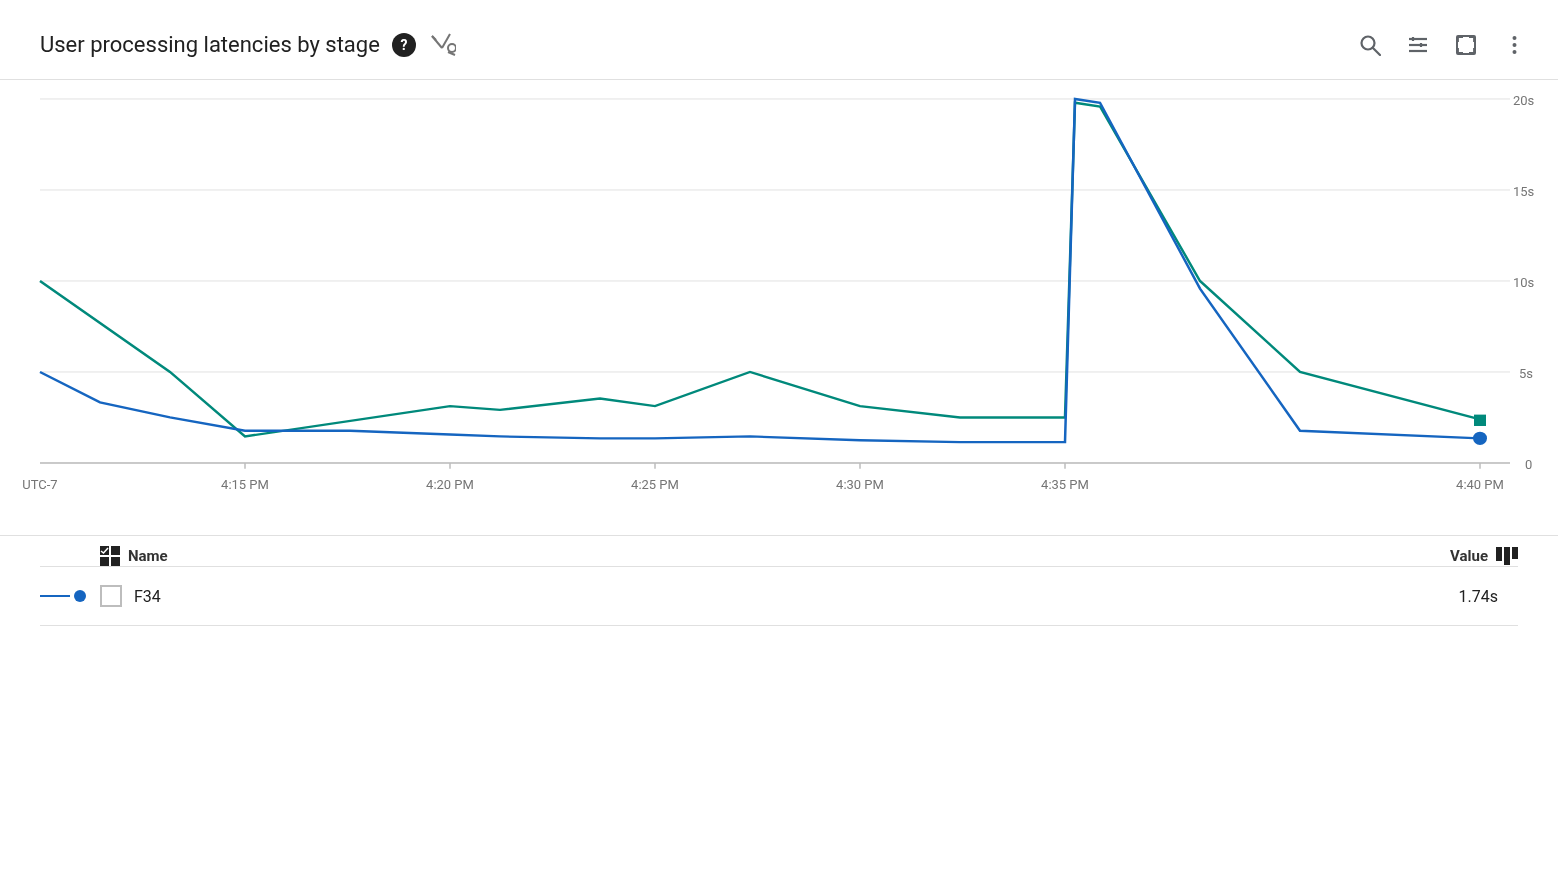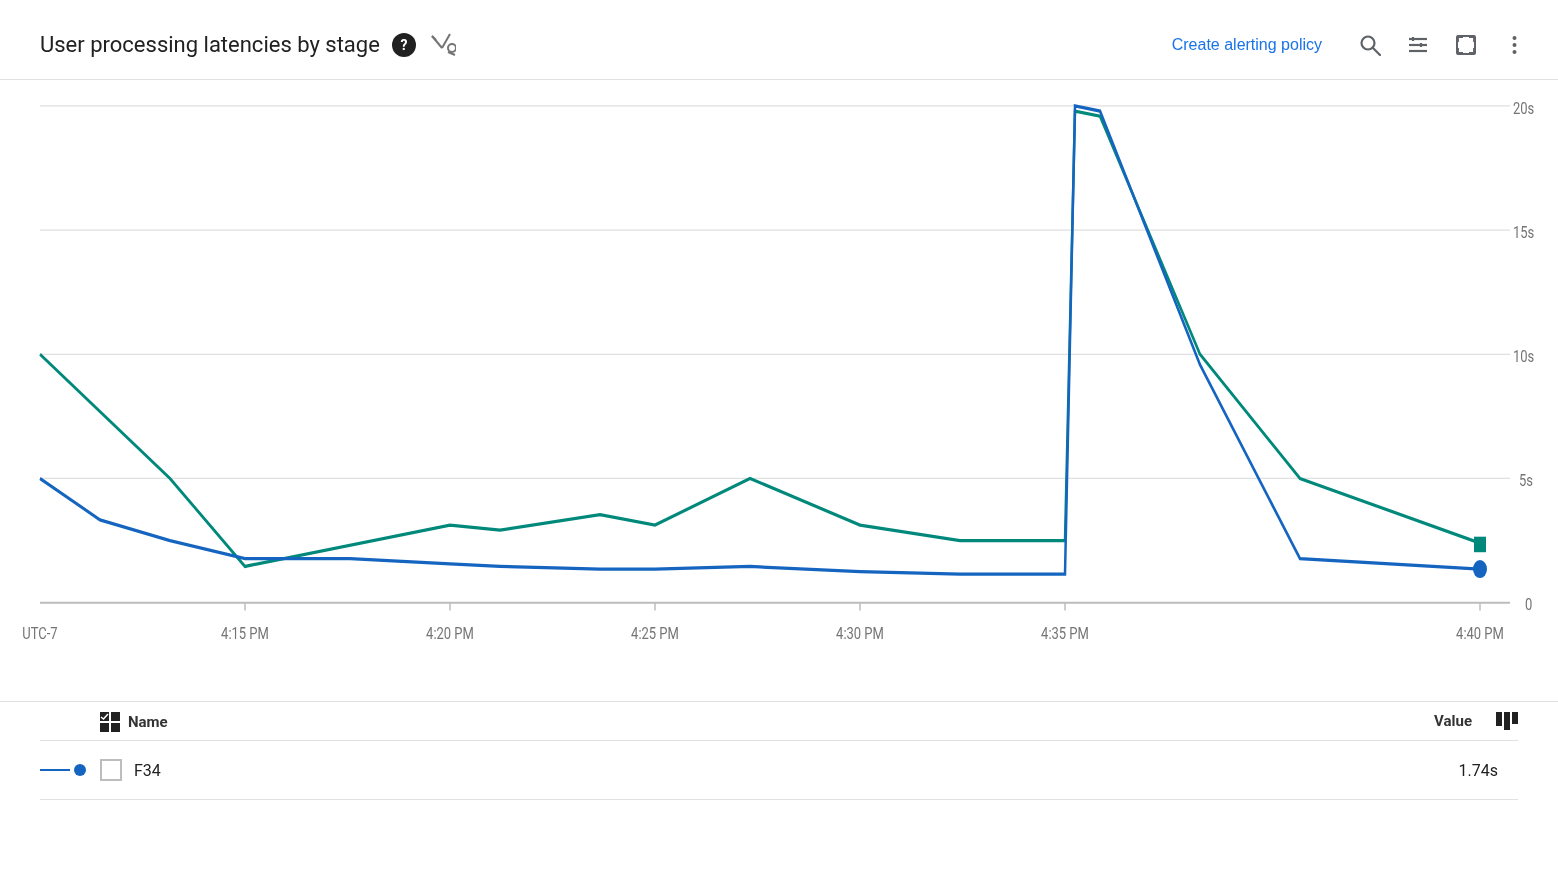--- a/index.html
+++ b/index.html
@@ -7,21 +7,21 @@
       font-family: 'Roboto', Arial, sans-serif;
       background: #fff;
       color: #333;
       width: 1558px;
       height: 870px;
       overflow: hidden;
     }
 
     .chart-container {
       width: 1558px;
-      height: 800px;
+      height: 626px;
       display: flex;
       flex-direction: column;
       padding: 0;
     }
 
     
     .chart-header {
       display: flex;
       align-items: center;
       padding: 20px 24px 10px 40px;
@@ -100,38 +100,38 @@
     }
 
     
     .legend-area {
       border-top: 1px solid #e0e0e0;
       padding: 0 40px;
     }
 
     .legend-header {
       display: flex;
-      align-items: flex-start;
-      padding: 10px 0 8px;
+      align-items: center;
+      padding: 10px 0 0;
       border-bottom: 1px solid #e0e0e0;
     }
 
     .legend-header-name {
       display: flex;
       align-items: center;
       gap: 8px;
       font-weight: 700;
       font-size: 15px;
       flex: 1;
     }
 
     .legend-header-value {
       display: flex;
       align-items: center;
-      gap: 24px;
+      gap: 8px;
       font-weight: 700;
       font-size: 15px;
     }
 
     .legend-row {
       display: flex;
       align-items: center;
       padding: 18px 0;
       border-bottom: 1px solid #e0e0e0;
     }
@@ -227,21 +227,20 @@
       <svg width="28" height="28" viewBox="0 0 28 28" fill="none">
         <line x1="4" y1="8" x2="14" y2="20" stroke="#757575" stroke-width="2"></line>
         <line x1="14" y1="20" x2="22" y2="6" stroke="#757575" stroke-width="2"></line>
         <line x1="8" y1="12" x2="4" y2="8" stroke="#757575" stroke-width="2"></line>
         <circle cx="24" cy="20" r="4" stroke="#757575" stroke-width="2" fill="none"></circle>
         <line x1="20" y1="24" x2="27" y2="27" stroke="#757575" stroke-width="2"></line>
       </svg>
     </div>
 
     <div class="header-actions">
-      <button class="create-alert-btn">Create alerting policy</button>
 
       <div class="icon-btn">
         <svg width="22" height="22" viewBox="0 0 22 22" fill="none">
           <circle cx="9" cy="9" r="6.5" stroke="#5f6368" stroke-width="2.2"></circle>
           <line x1="14" y1="14" x2="21" y2="21" stroke="#5f6368" stroke-width="2.2" stroke-linecap="round"></line>
         </svg>
       </div>
 
       <div class="icon-btn">
         <svg width="22" height="22" viewBox="0 0 22 22" fill="none">

